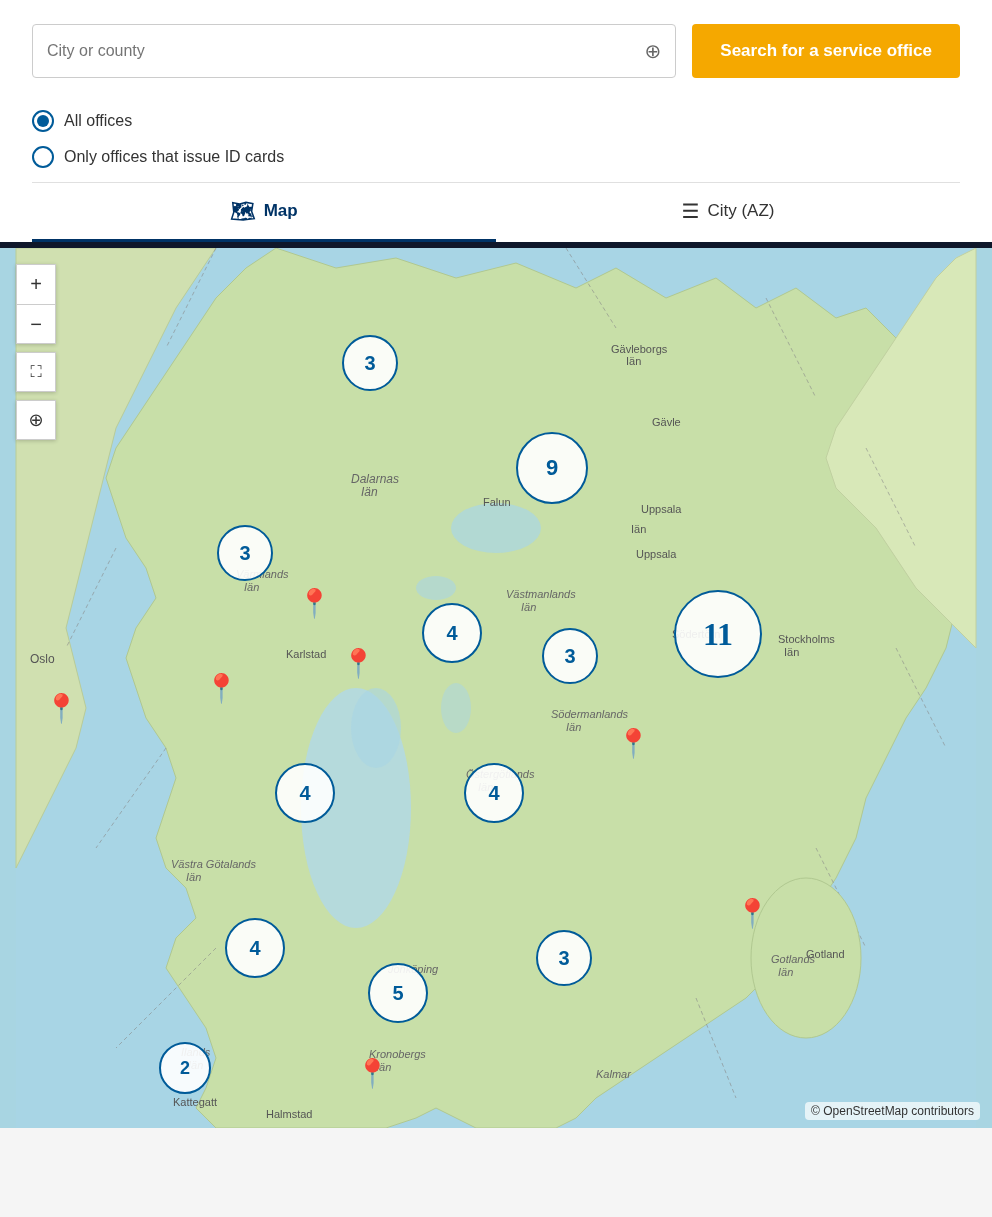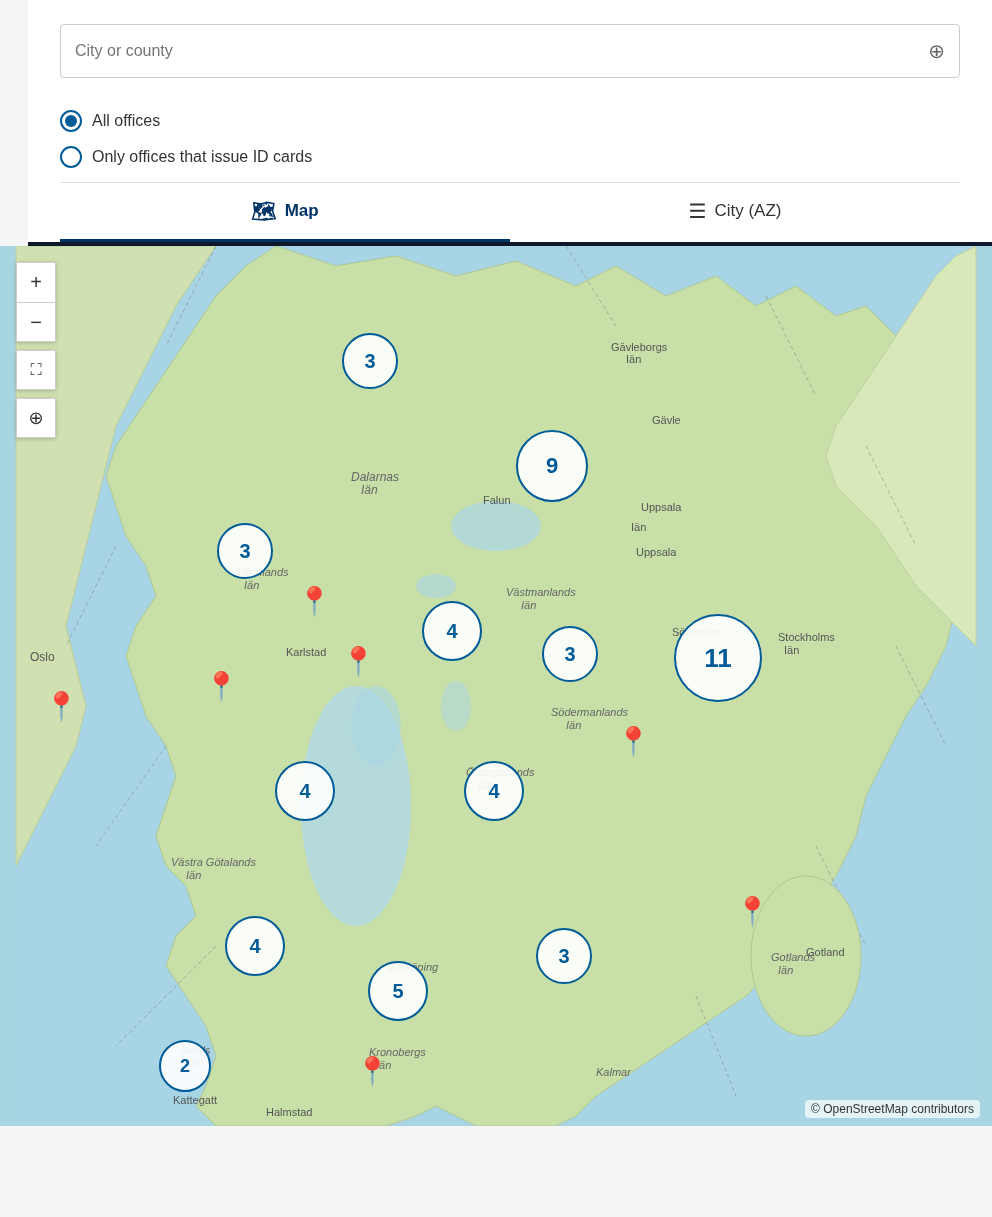--- a/index.html
+++ b/index.html
@@ -6,22 +6,21 @@
     body {
       font-family: Arial, sans-serif;
       background: #f5f5f5;
       width: 992px;
       min-height: 1217px;
     }
 
     .top-section {
       background: #fff;
       padding: 24px 32px 0 32px;
-      border-bottom: 4px solid #0f172a;
-      margin-left: 28px;
+      border-bottom: 6px solid #0f172a;
     }
 
     .search-row {
       display: flex;
       align-items: center;
       gap: 16px;
       margin-bottom: 20px;
     }
 
     .search-input-wrapper {
@@ -229,20 +228,21 @@
 </head>
 <body>
 
 <div>
   <div class="top-section">
     <div class="search-row">
       <div class="search-input-wrapper">
         <input type="text" placeholder="City or county" style="">
         <span class="location-icon">⊕</span>
       </div>
+      <button class="search-button">Search for a service office</button>
     </div>
 
     <div class="radio-group">
       <label class="radio-option">
         <div class="radio-circle selected"></div>
         <span>All offices</span>
       </label>
       <label class="radio-option">
         <div class="radio-circle"></div>
         <span>Only offices that issue ID cards</span>
@@ -347,21 +347,21 @@
         <div class="map-btn">−</div>
       </div>
       <div class="map-btn map-btn-fullscreen" style="font-size:16px;">⛶</div>
       <div class="map-btn map-btn-location" style="font-size:18px;">⊕</div>
     </div>
 
     
     <div class="cluster" style="left:370px;top:115px;width:56px;height:56px;font-size:20px;">3</div>
     <div class="cluster" style="left:552px;top:220px;width:72px;height:72px;font-size:22px;">9</div>
     <div class="cluster" style="left:245px;top:305px;width:56px;height:56px;font-size:20px;">3</div>
-    <div class="cluster" style="left:718px;top:412px;width:88px;height:88px;font-size:26px;">11</div>
+    <div class="cluster" style="left:718px;top:386px;width:88px;height:88px;font-size:32px;font-family:Liberation Serif, serif;">11</div>
     <div class="cluster" style="left:452px;top:385px;width:60px;height:60px;font-size:20px;">4</div>
     <div class="cluster" style="left:570px;top:408px;width:56px;height:56px;font-size:20px;">3</div>
     <div class="cluster" style="left:305px;top:545px;width:60px;height:60px;font-size:20px;">4</div>
     <div class="cluster" style="left:494px;top:545px;width:60px;height:60px;font-size:20px;">4</div>
     <div class="cluster" style="left:255px;top:700px;width:60px;height:60px;font-size:20px;">4</div>
     <div class="cluster" style="left:398px;top:745px;width:60px;height:60px;font-size:20px;">5</div>
     <div class="cluster" style="left:564px;top:710px;width:56px;height:56px;font-size:20px;">3</div>
     <div class="cluster" style="left:185px;top:820px;width:52px;height:52px;font-size:18px;">2</div>
 
     

